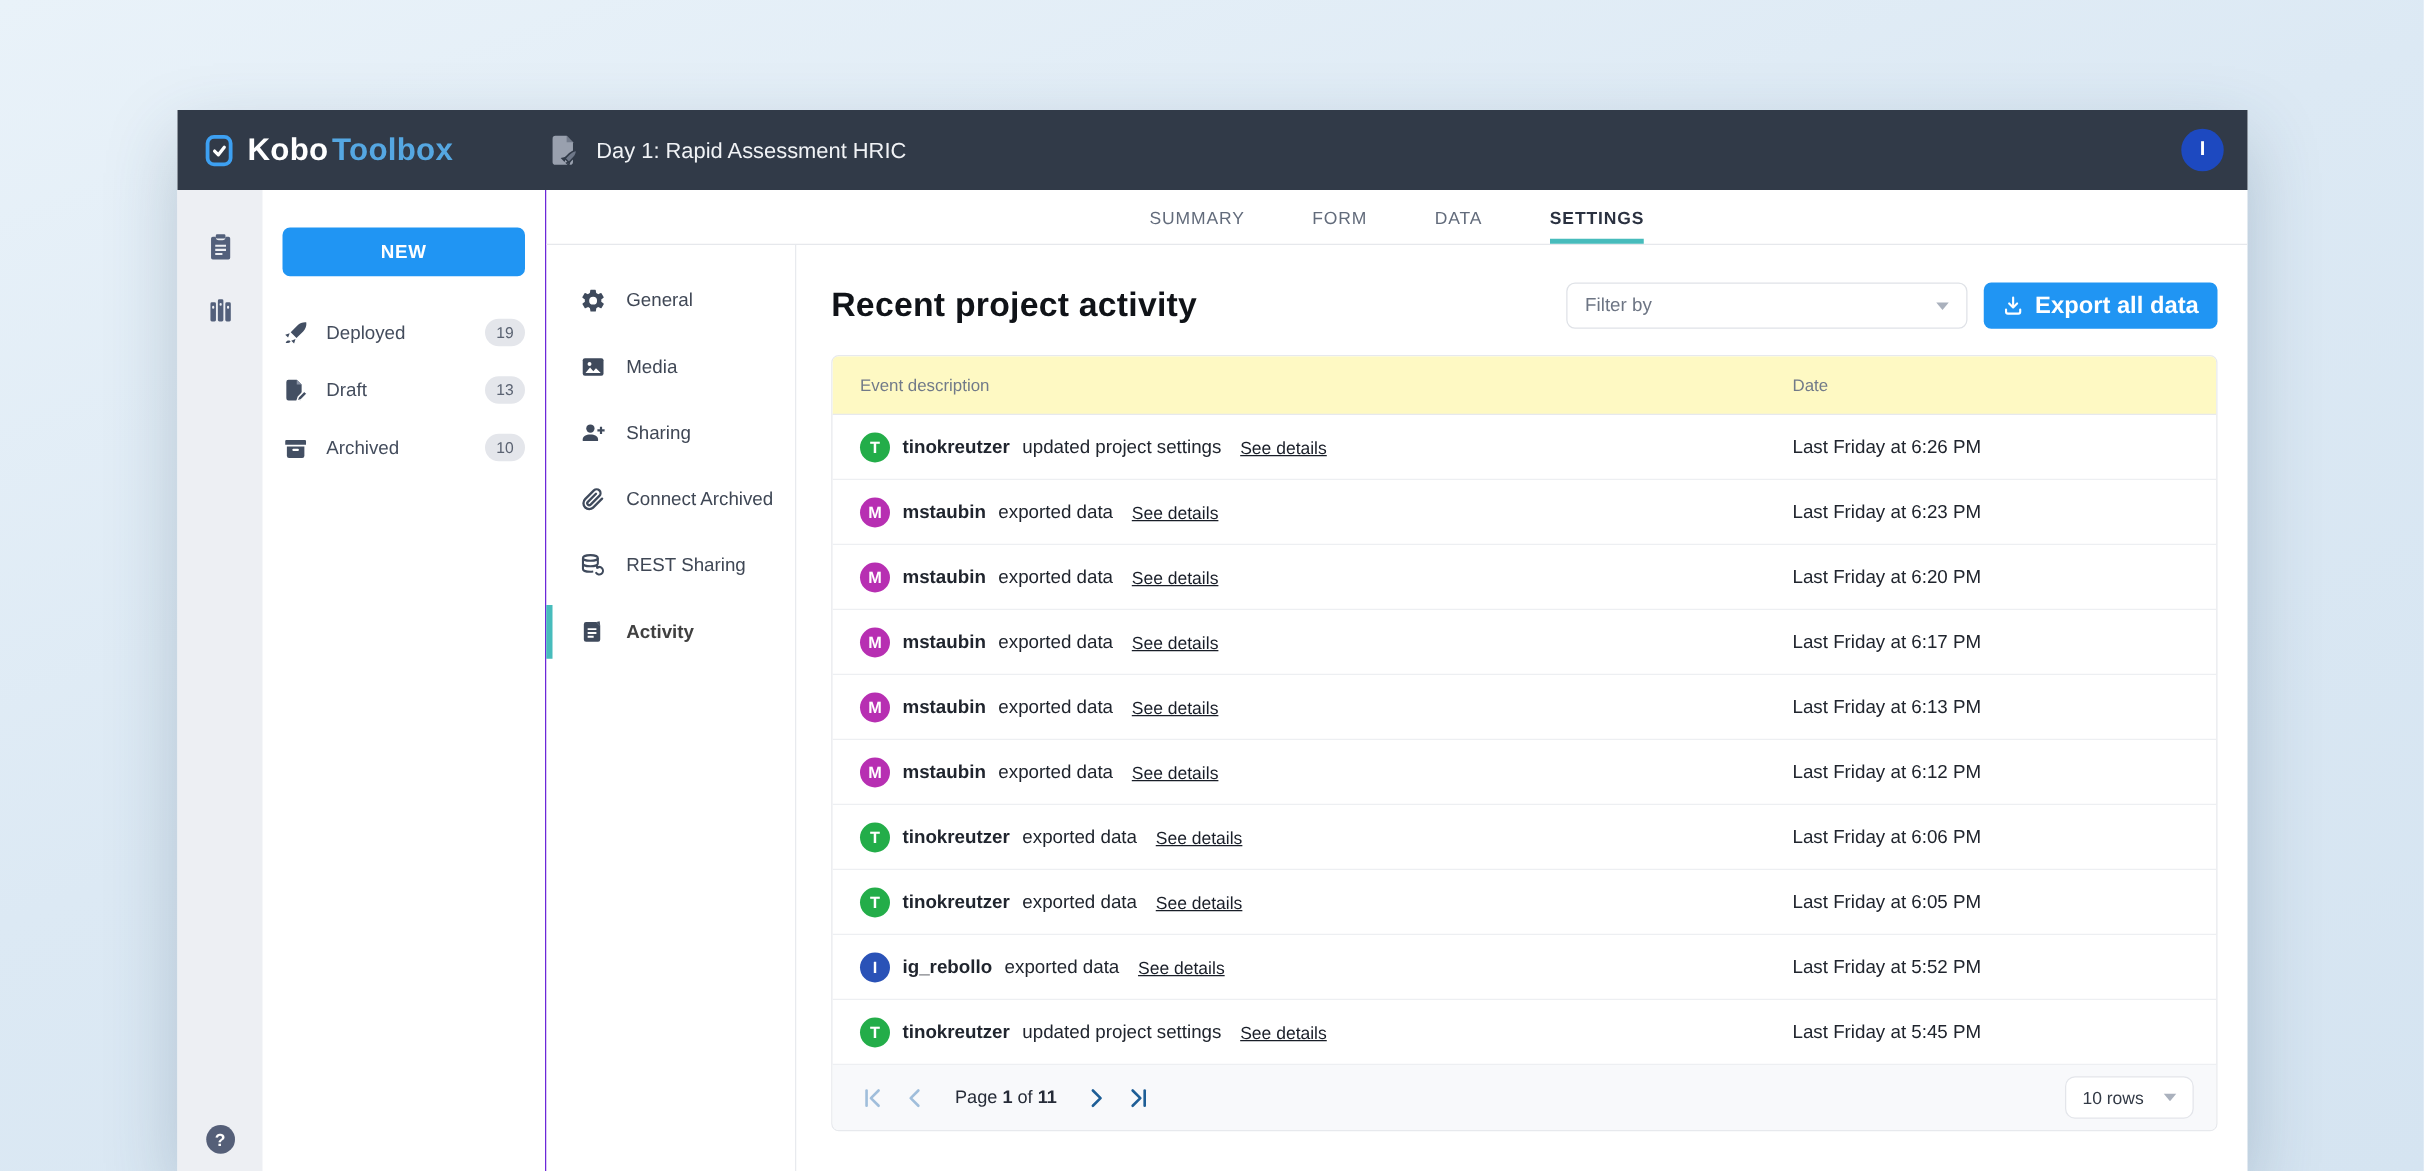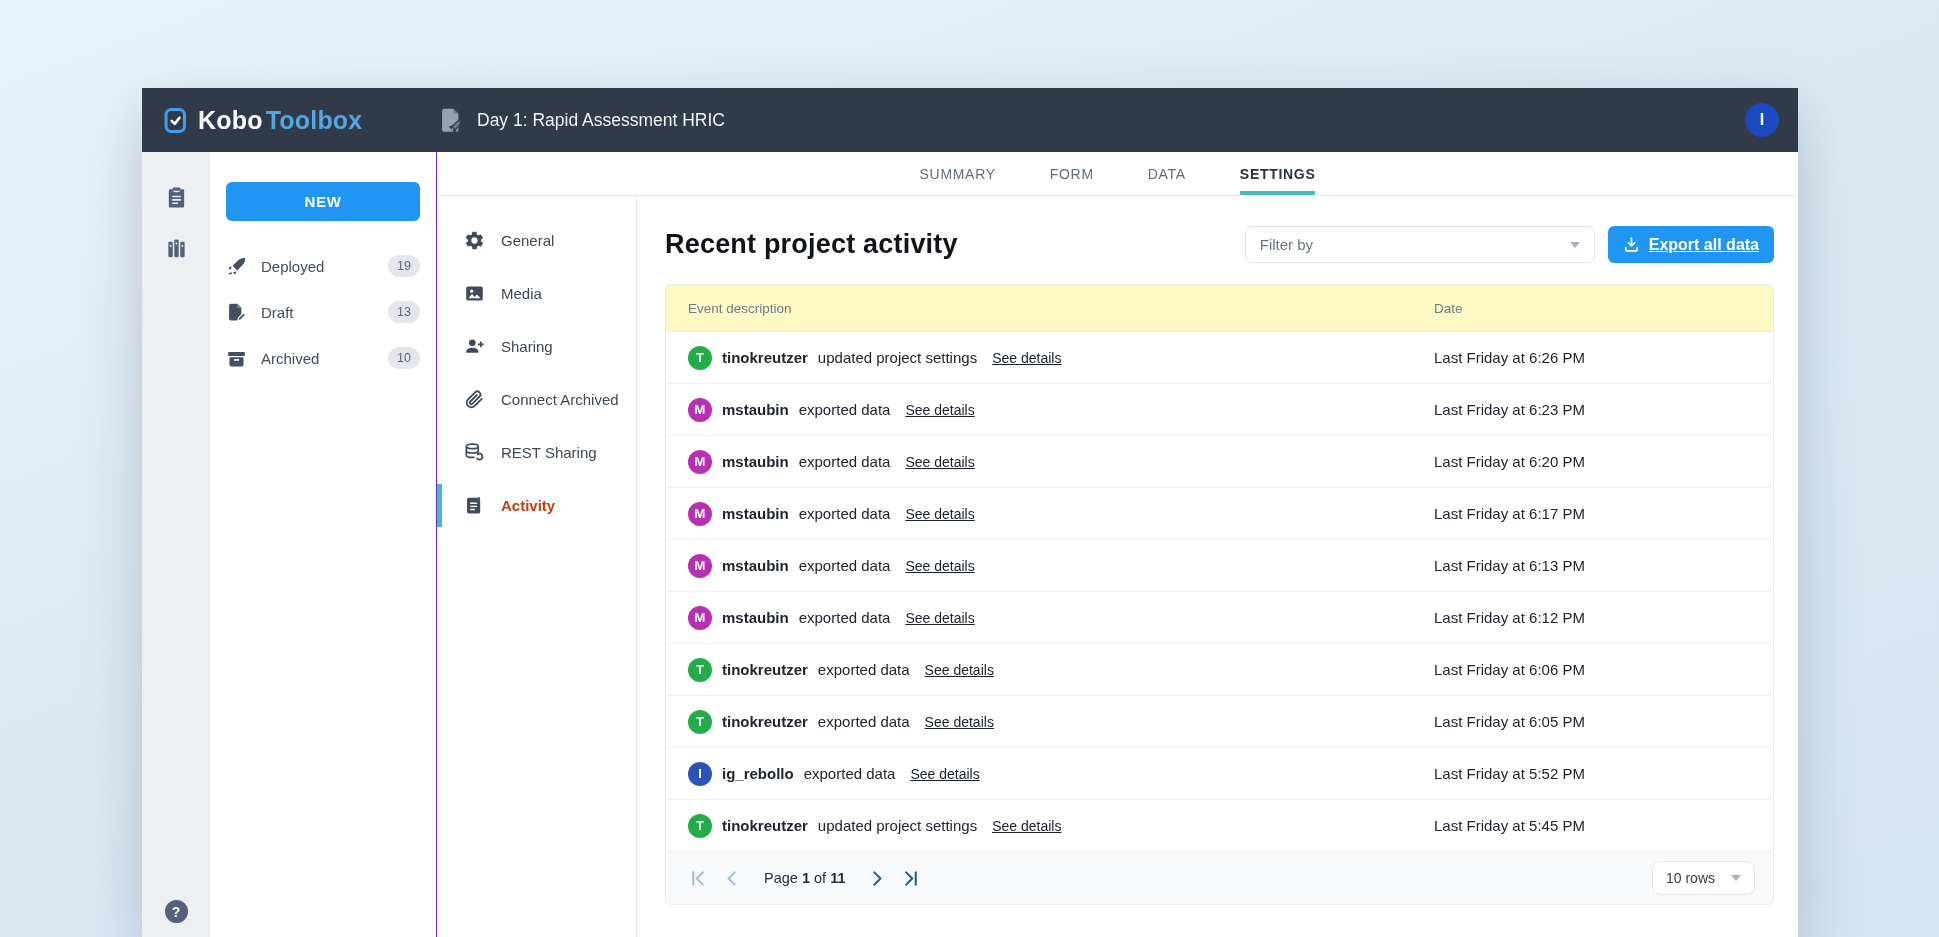--- a/index.html
+++ b/index.html
@@ -42,33 +42,33 @@
   .tabs-row { height:44px; border-bottom:1px solid #e6e8ec; display:flex; justify-content:center; gap:54px; }
   .tab { display:flex; align-items:center; font-size:14px; letter-spacing:.7px; color:#626b7b; cursor:pointer;
     border-bottom:4px solid transparent; padding-top:4px; }
   .tab.active { color:#2a3140; font-weight:700; border-bottom-color:var(--teal,#47bcbc); }
 
   .settings-body { flex:1; display:flex; }
   .settings-nav { width:200px; flex:0 0 200px; border-right:1px solid #e8eaee; padding-top:18px; }
   .snav-item { height:53px; display:flex; align-items:center; gap:16px; padding-left:27px; position:relative;
     color:#3f4755; font-size:15px; cursor:pointer; }
   .snav-item .s-icon { line-height:0; color:#3f4a5c; }
-  .snav-item.active { font-weight:700; color:#c2410c;text-align:center; }
+  .snav-item.active { font-weight:700; color:#404040;text-align:center; }
   .snav-item.active::before { content:""; position:absolute; left:0; top:5px; bottom:5px; width:5px; background:var(--teal,#47bcbc); }
 
   .content { flex:1; padding:30px 24px 12px 28px; }
   .content-head { display:flex; align-items:center; justify-content:space-between; }
   .content-head h1 { font-size:27px; font-weight:700; color:#101318; letter-spacing:.2px; }
   .head-actions { display:flex; align-items:center; gap:13px; }
-  .filter-select { width:350px; height:37px; border:1px solid #dfe2e7; border-radius:7px; background:#fff;
+  .filter-select { width:321px; height:37px; border:1px solid #dfe2e7; border-radius:7px; background:#fff;
     display:flex; align-items:center; justify-content:space-between; padding:0 14px; color:#6d7584; font-size:15px; cursor:pointer; }
   .caret { width:0; height:0; border-left:5px solid transparent; border-right:5px solid transparent; border-top:6px solid #aab1bd; }
   .export-btn { height:37px; background:var(--blue,#2095f3); border:none; border-radius:6px; color:#fff;
-    display:flex; align-items:center; gap:9px; padding:0 15px; font-size:16px; font-weight:700; cursor:pointer;
-    font-family:"Liberation Sans","DejaVu Sans",sans-serif;text-decoration:underline; }
+    display:flex; align-items:center; gap:9px; padding:0 15px; font-size:19px; font-weight:700; cursor:pointer;
+    font-family:"Liberation Sans","DejaVu Sans",sans-serif; }
 
   
   .table-card { margin-top:21px; border:1px solid #e7e9ed; border-radius:6px; overflow:hidden; background:#fff; }
   .thead { height:47px; background:#fef9c3; border-bottom:1px solid #e7e9ed; display:grid;
     grid-template-columns:746px 1fr; align-items:center; padding-left:22px; color:#717a89; font-size:13.5px; }
   .trow { height:52px; display:grid; grid-template-columns:746px 1fr; align-items:center; padding-left:22px;
     border-bottom:1px solid #edeff2; }
   .event-cell { display:flex; align-items:center; gap:10px; }
   .row-avatar { width:24px; height:24px; border-radius:50%; color:#fff; font-weight:700; font-size:13px;
     display:flex; align-items:center; justify-content:center; flex:0 0 24px; }

